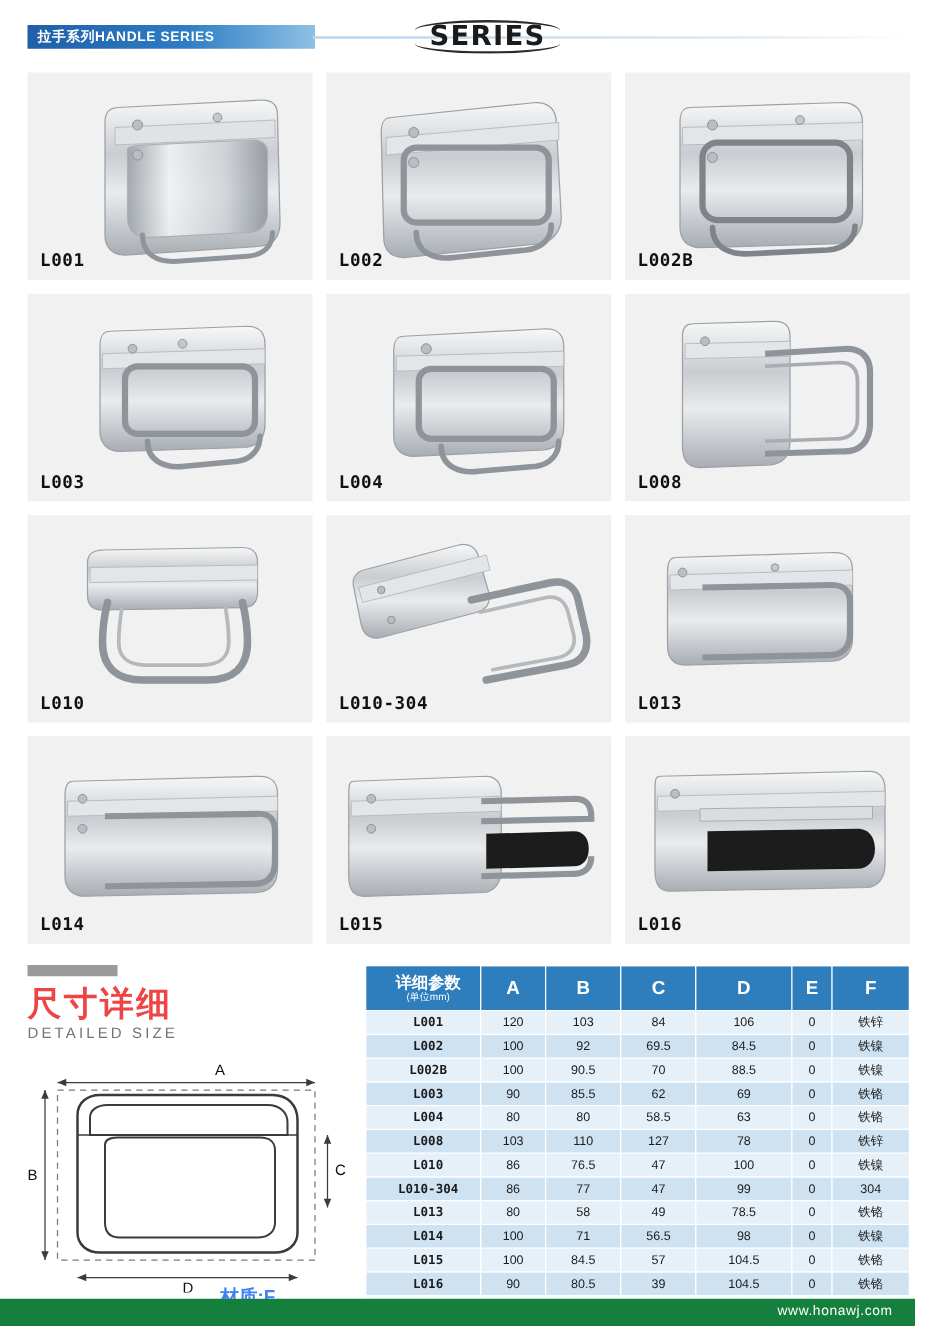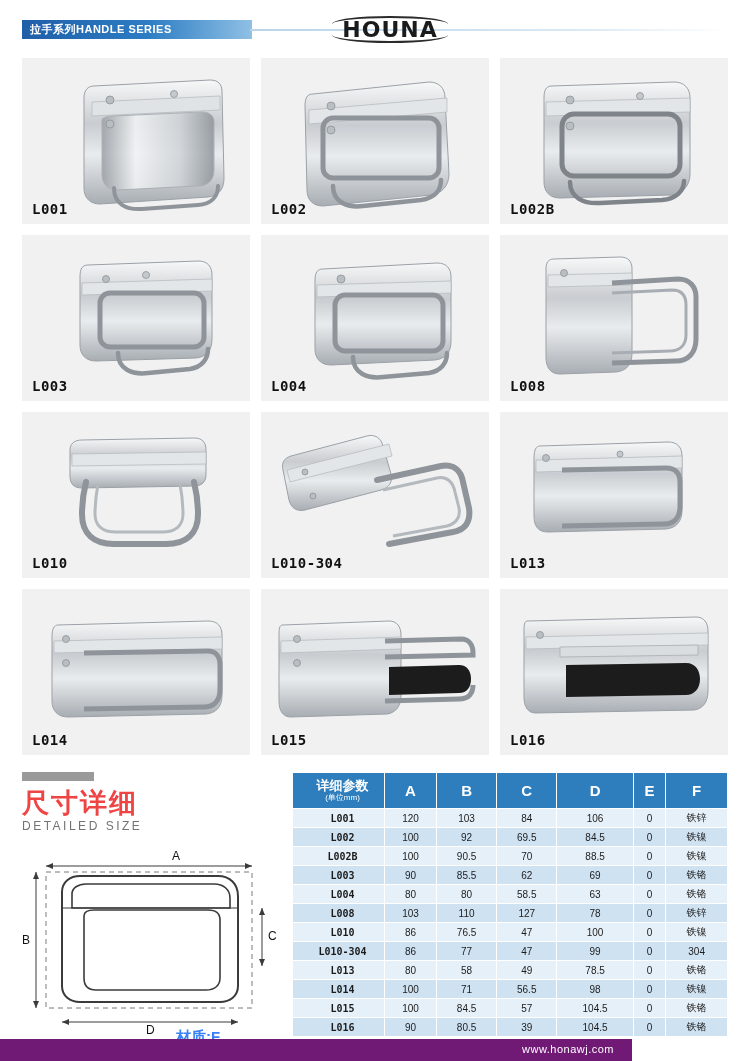--- a/index.html
+++ b/index.html
@@ -195,22 +195,22 @@
     padding-left: 8px !important;
     font-family: "DejaVu Sans Mono", monospace;
     font-size: 10px;
     font-weight: bold;
   }
 
   
   .footer {
     position: absolute;
     left: 0; bottom: 0;
-    width: 632px; height: 22px;
-    background: #701a75;
+    width: 732px; height: 22px;
+    background: #15803d;
   }
   .footer-text {
     position: absolute;
     right: 18px; top: 4px;
     color: #ffffff;
     font-size: 11px;
     letter-spacing: 0.5px;
   }
 </style>
 </head>
@@ -219,21 +219,21 @@
 <div class="page">
 
   <div class="header">
     <div class="header-banner">
       <span class="header-banner-text">拉手系列HANDLE SERIES</span>
     </div>
     <div class="header-rule"></div>
     <div class="logo">
       <div class="logo-swoosh"></div>
       <div class="logo-swoosh bottom"></div>
-      <span class="logo-text">HOUNA</span>
+      <span class="logo-text">SERIES</span>
     </div>
   </div>
 
   <div class="grid">
 
     <div class="cell">
       <svg class="art" viewBox="0 0 228 166">
         <defs>
           <linearGradient id="g1" x1="0" y1="0" x2="0" y2="1">
             <stop offset="0%" stop-color="#f7f8f8"></stop>

